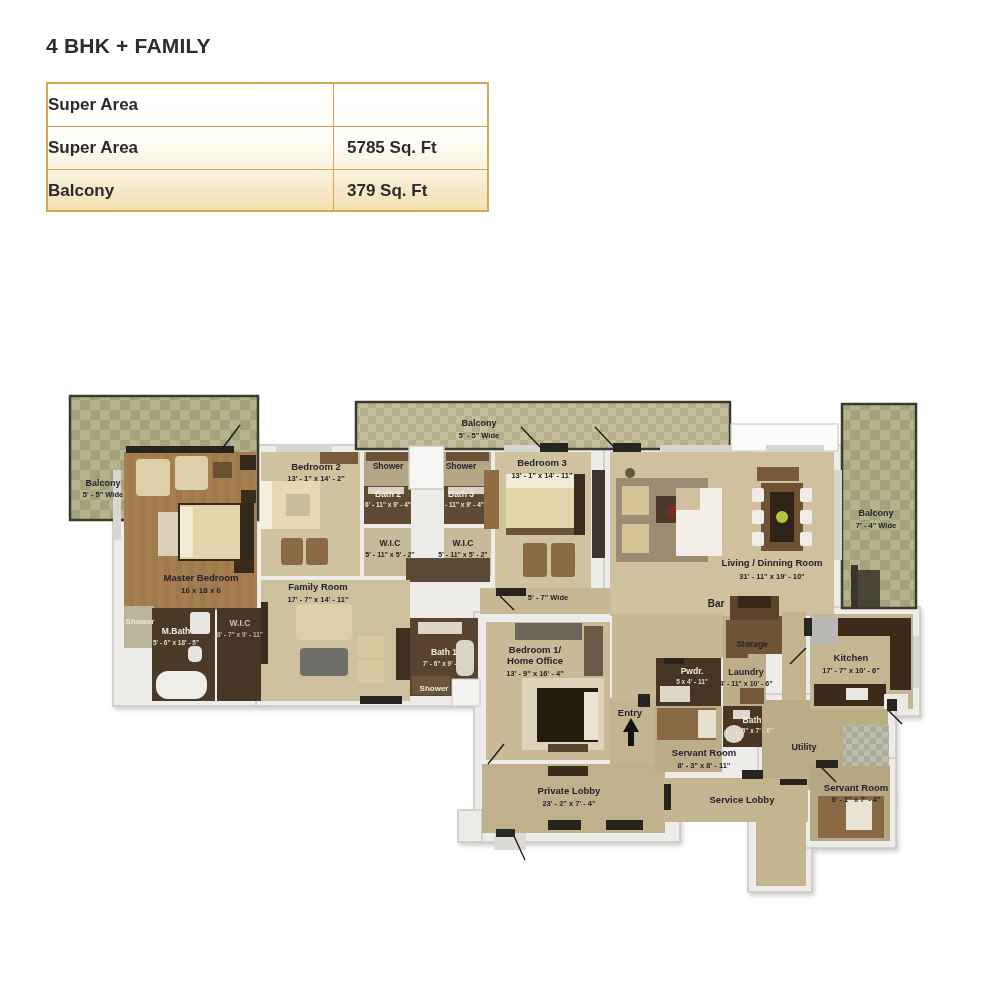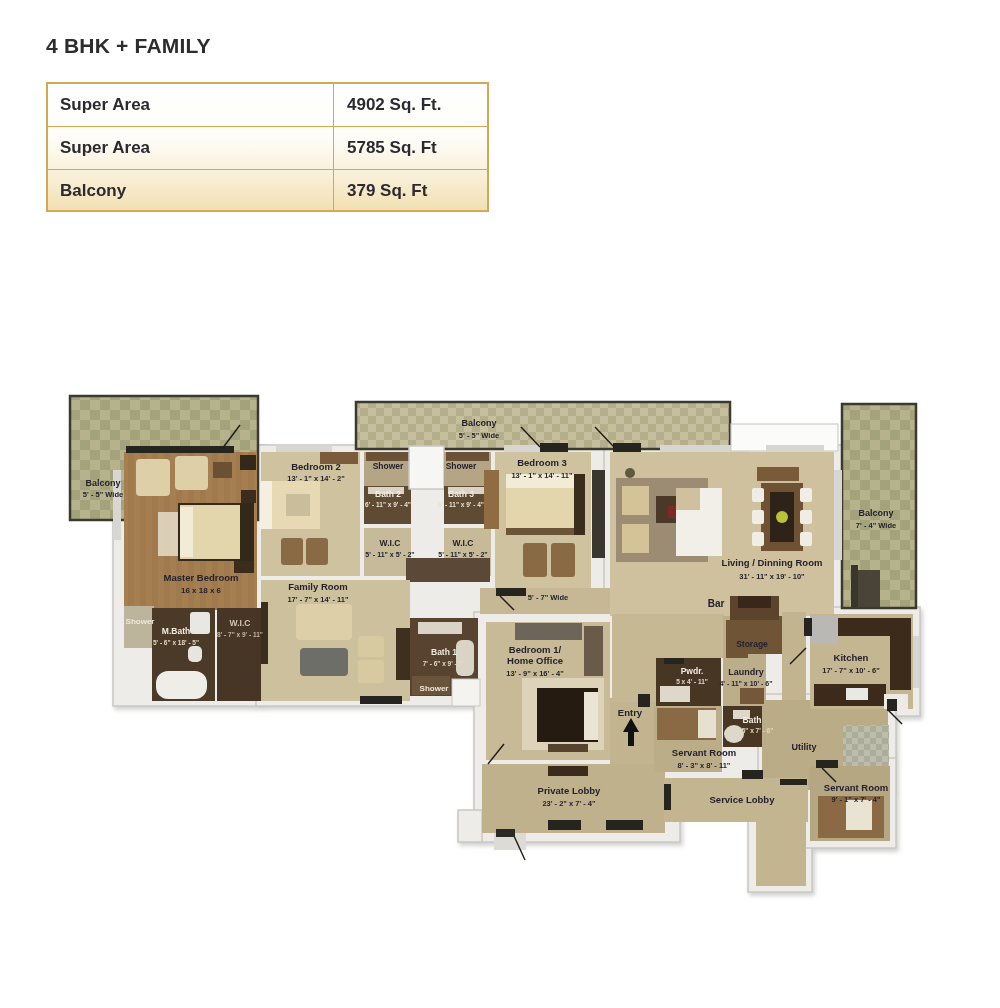--- a/index.html
+++ b/index.html
@@ -5,34 +5,33 @@
     font-family:"Liberation Sans", sans-serif; }
   .wrap { position:relative; width:1000px; height:1008px; overflow:hidden; }
   .title { position:absolute; left:46px; top:34px; font-size:21px; font-weight:bold;
     color:#2e2c2e; letter-spacing:0.2px; }
   .tbl { position:absolute; left:46px; top:82px; width:443px; height:130px;
     border:2px solid #d2a855; background:linear-gradient(180deg,#ffffff 0%,#fefdf8 42%,#f9efd7 74%,#f2e0b2 100%);
     box-sizing:border-box; }
   .row { height:42px; display:flex; border-bottom:1.5px solid #d2a855; }
   .row:last-child { border-bottom:none; }
   .c1 { width:286px; border-right:1.5px solid #d2a855; box-sizing:border-box;
-    display:flex; align-items:center; padding-left:12px; font-size:17px;
+    display:flex; align-items:center; padding-left:0; font-size:17px;
     font-weight:bold; color:#2b2a30; }
   .c2 { flex:1; display:flex; align-items:center; padding-left:13px; font-size:17px;
     font-weight:bold; color:#2b2a30; }
 </style></head>
 <body>
 <div class="wrap">
 
   <div class="title">4 BHK + FAMILY</div>
 
   <div class="tbl">
     <div class="row">
         <div class="c1">Super Area</div>
-        <div class="c2">4902 Sq. Ft.</div>
       </div>
     <div class="row">
         <div class="c1">Super Area</div>
         <div class="c2">5785 Sq. Ft</div>
       </div>
     <div class="row">
         <div class="c1">Balcony</div>
         <div class="c2">379 Sq. Ft</div>
       </div>
   </div>

